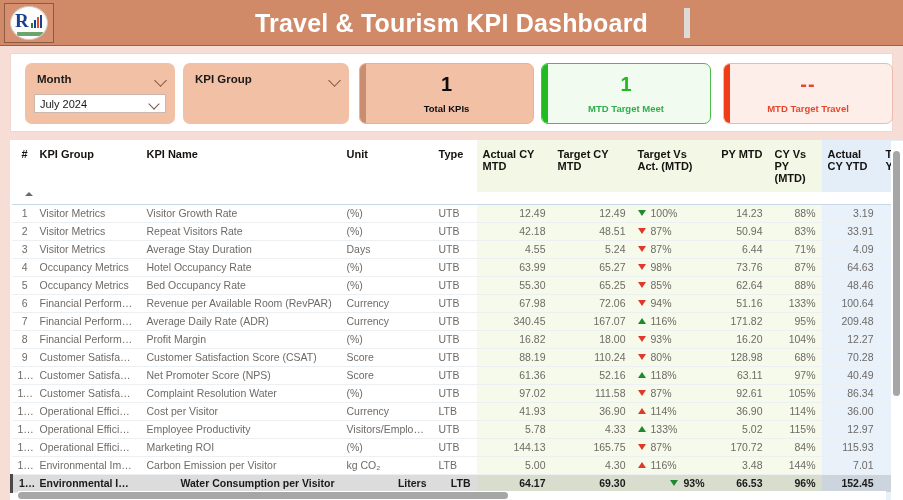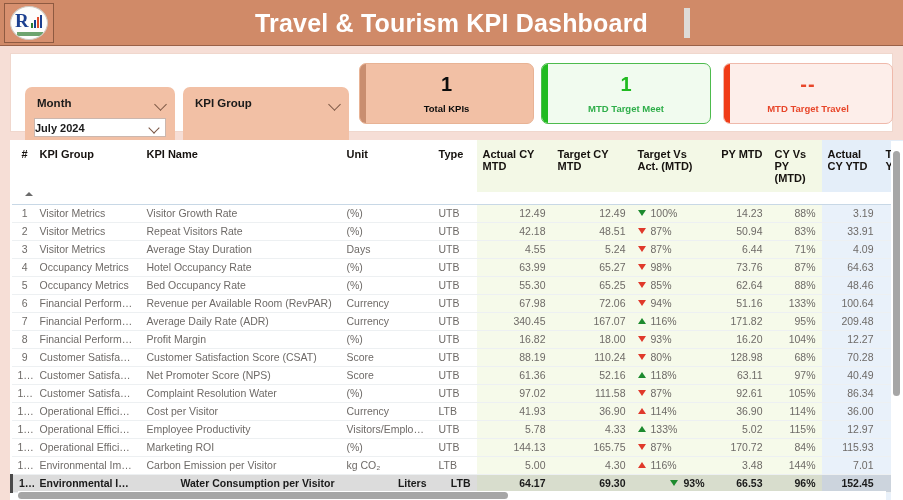--- a/index.html
+++ b/index.html
@@ -55,41 +55,41 @@
     background: #dedbd7;
   }
 
   
   .filter-panel {
     position: absolute; left: 10px; top: 53px; width: 883px; height: 79px;
     background: #ffffff; border: 1px solid #f0d7cd;
   }
   .slicer {
     position: absolute; top: 9px; height: 61px;
-    background: #f2c0a5; border-radius: 7px; margin-top: 24px;
+    background: #f2c0a5; border-radius: 7px;
   }
   .slicer.month { left: 14px; width: 150px; }
   .slicer.group { left: 172px; width: 166px; }
   .slicer-label {
     position: absolute; left: 12px; top: 10px;
     font-size: 11.5px; font-weight: bold; color: #1a1a1a;
   }
   .slicer-chev {
     position: absolute; right: 10px; top: 13px;
     width: 9px; height: 9px;
     border-right: 1.6px solid #7b5644; border-bottom: 1.6px solid #7b5644;
     transform: rotate(45deg);
   }
   .slicer-input {
     position: absolute; left: 9px; right: 9px; top: 31px; height: 19px;
     background: #ffffff; border: 1px solid #cbb7ae;
     display: flex; align-items: center;
   }
   .slicer-value {
-    font-size: 11px; color: #1a1a1a; font-weight: bold;
+    font-size: 11px; color: #1a1a1a; padding-left: 5px; font-weight: normal;
   }
   .slicer-input-chev {
     position: absolute; right: 7px; top: 5px;
     width: 8px; height: 8px;
     border-right: 1.5px solid #7b5644; border-bottom: 1.5px solid #7b5644;
     transform: rotate(45deg);
   }
 
   .kpicard {
     position: absolute; top: 9px; height: 61px; border-radius: 7px;

